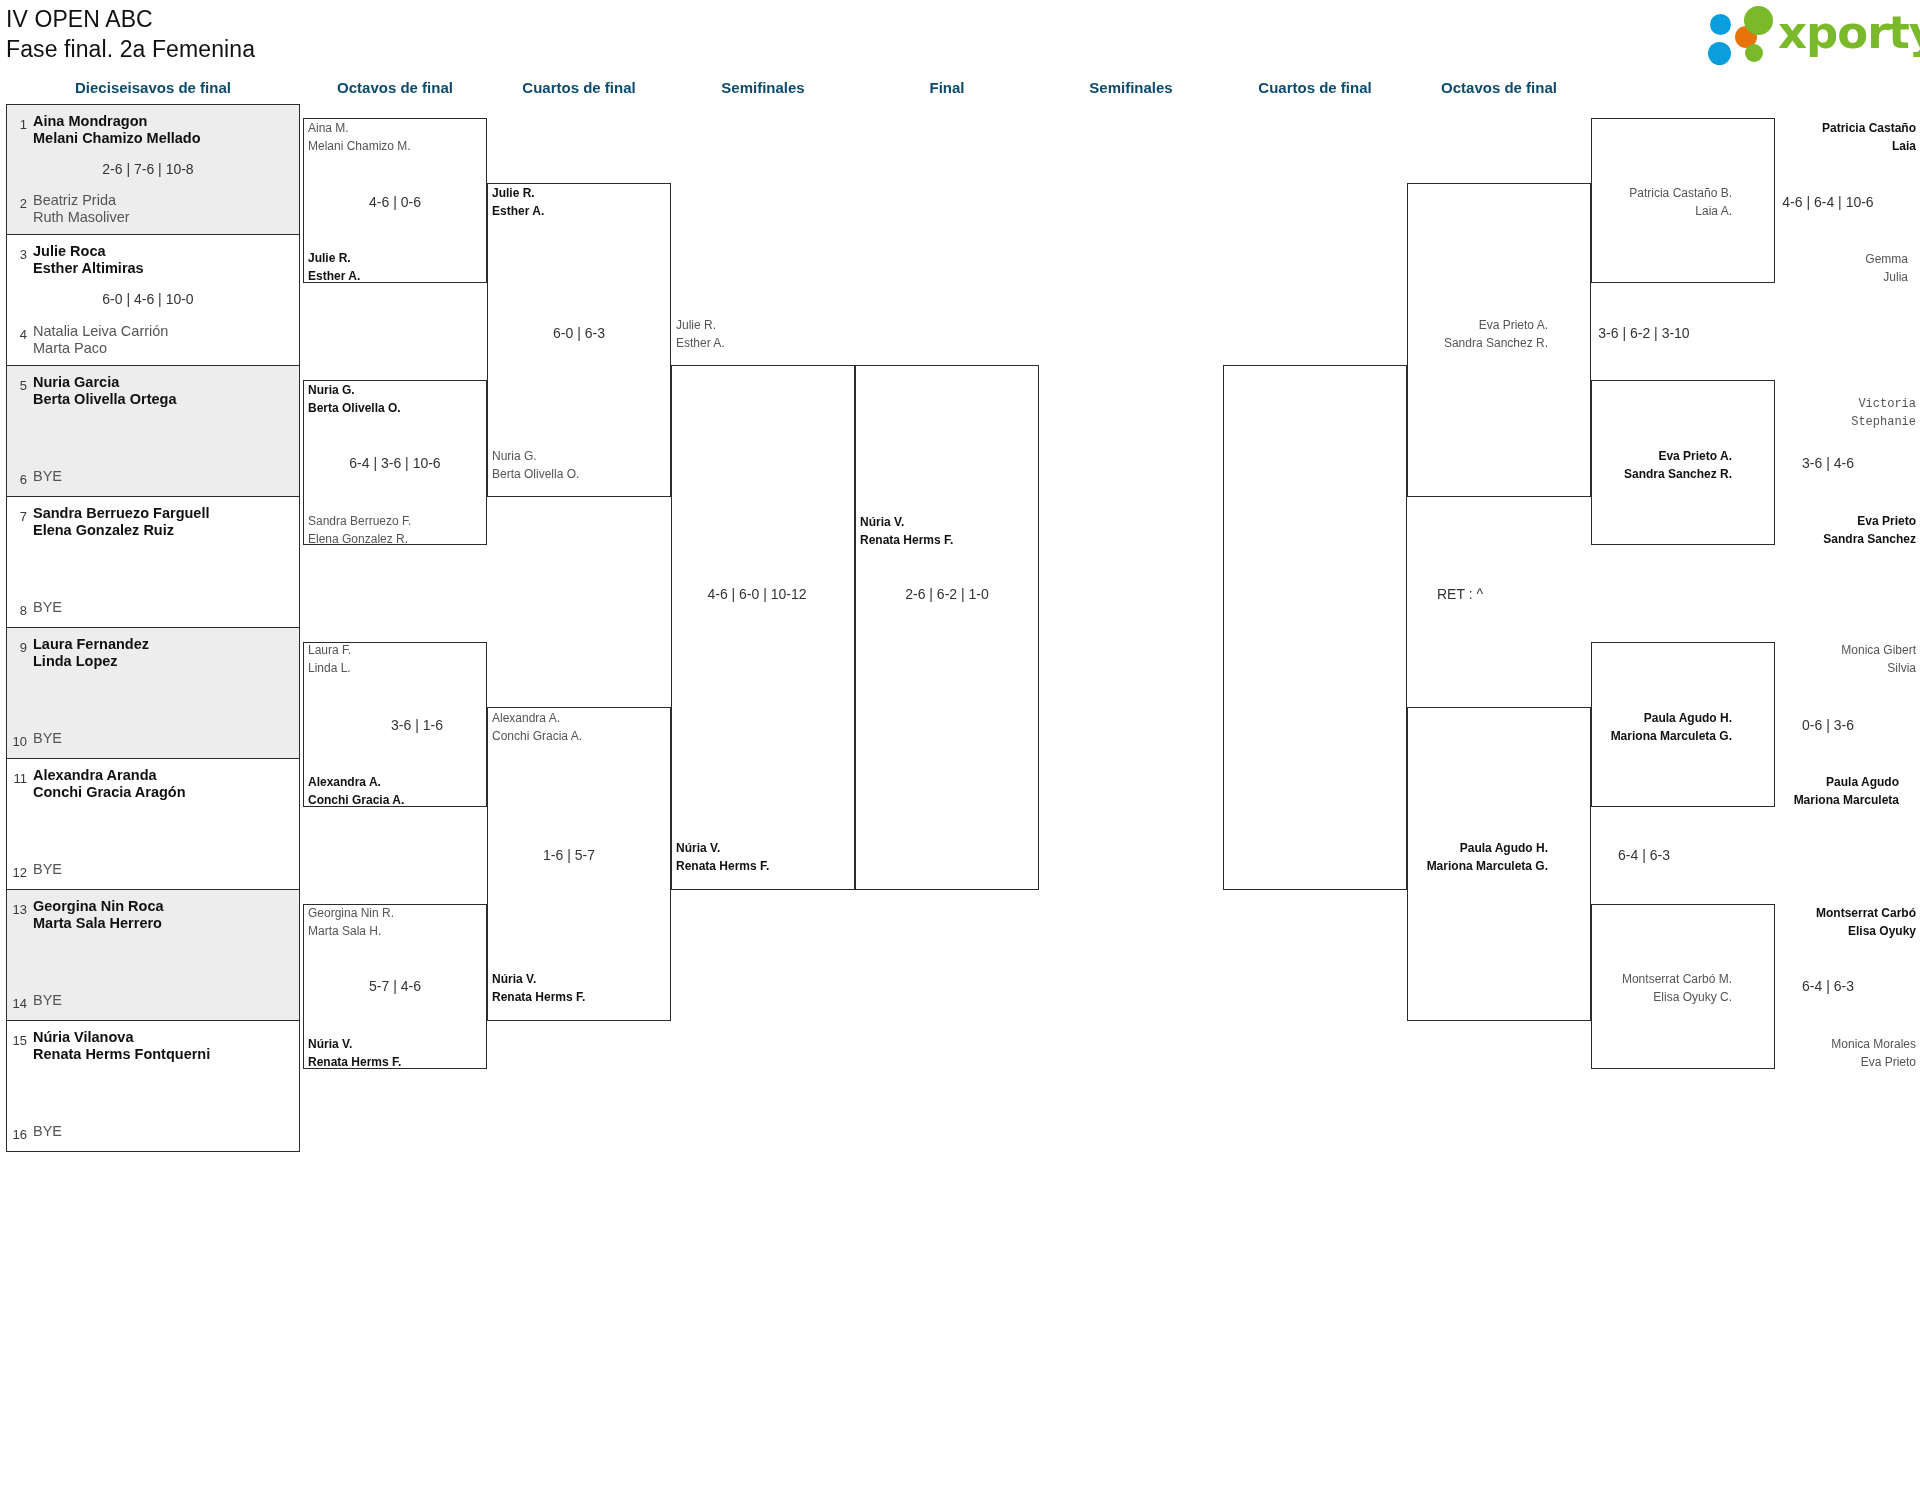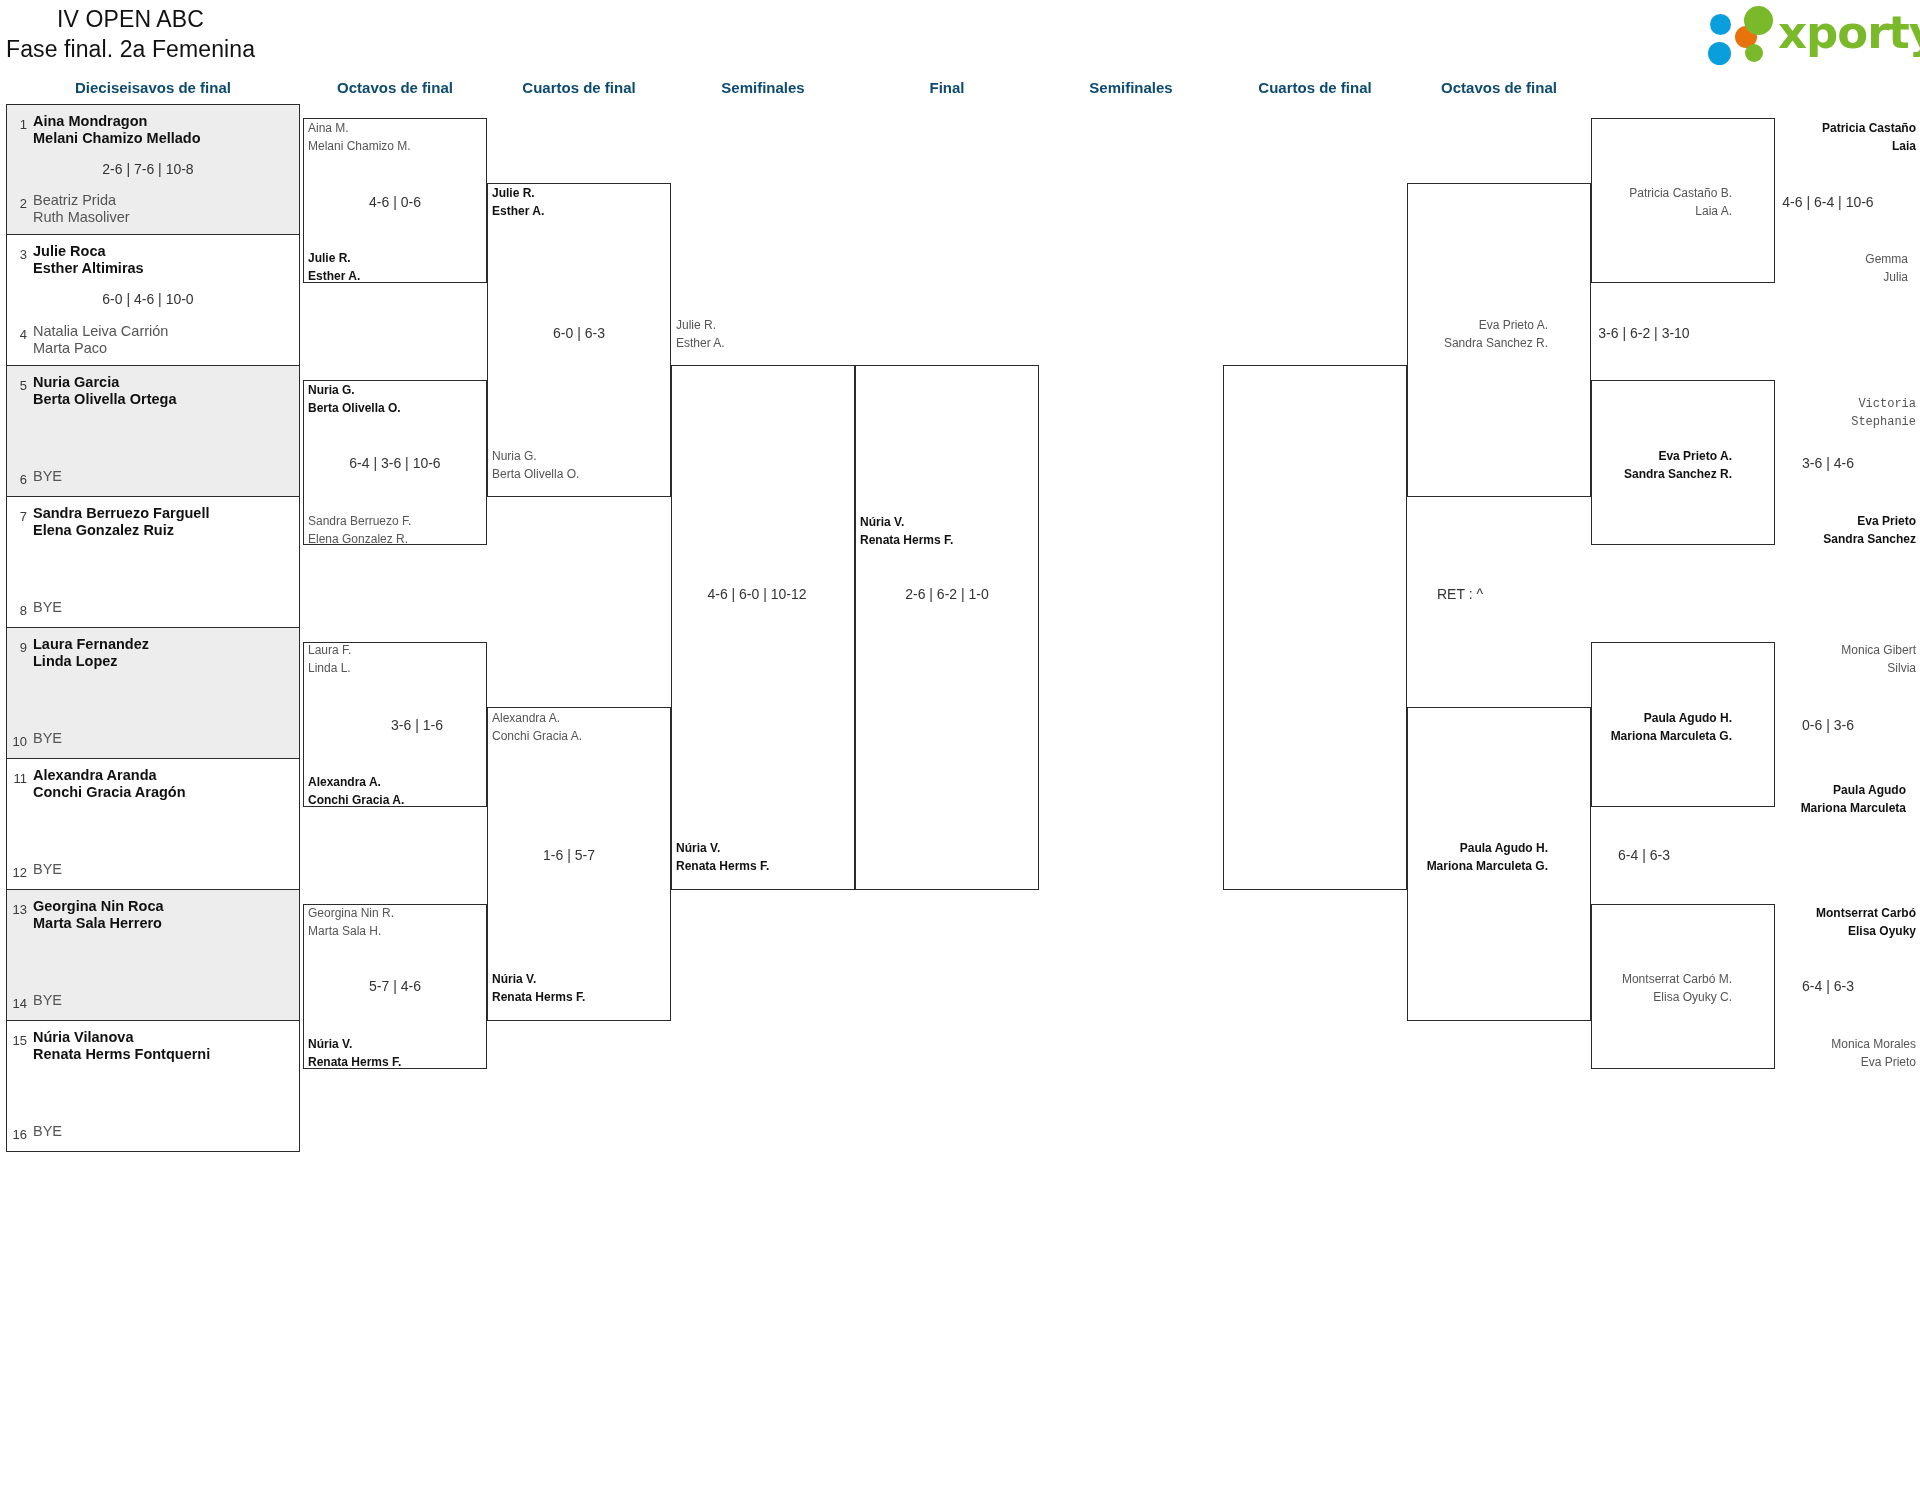--- a/index.html
+++ b/index.html
@@ -5,21 +5,21 @@
   html,body{margin:0;padding:0;}
   body{
     width:1920px;height:1506px;position:relative;overflow:hidden;
     background:#ffffff;
     font-family:"Liberation Sans","DejaVu Sans",sans-serif;
     -webkit-font-smoothing:antialiased;
   }
   .abs{position:absolute;}
 
   
-  #title-block{left:6px;top:4px;text-align:center;}
+  #title-block{left:6px;top:4px;}
   #title-block .line{
     font-size:23px;font-weight:400;color:#111;letter-spacing:.1px;line-height:30px;
     white-space:nowrap;
   }
 
   
   #logo{left:1702px;top:4px;width:218px;height:62px;}
   #logo .dot{position:absolute;border-radius:50%;}
   #logo .word{
     position:absolute;left:76px;top:3px;
@@ -304,21 +304,21 @@
       <div>Stephanie</div>
     </div>
     <div class="abs blab right w" style="right: 4px; top: 512px;">
       <div>Eva Prieto</div>
       <div>Sandra Sanchez</div>
     </div>
     <div class="abs blab right l" style="right: 4px; top: 641px;">
       <div>Monica Gibert</div>
       <div>Silvia</div>
     </div>
-    <div class="abs blab right w" style="right: 14px; top: 773px; margin-top: 8px;">
+    <div class="abs blab right w" style="right: 21px; top: 773px;">
       <div>Paula Agudo</div>
       <div>Mariona Marculeta</div>
     </div>
     <div class="abs blab right w" style="right: 4px; top: 904px;">
       <div>Montserrat Carbó</div>
       <div>Elisa Oyuky</div>
     </div>
     <div class="abs blab right l" style="right: 4px; top: 1035px;">
       <div>Monica Morales</div>
       <div>Eva Prieto</div>

